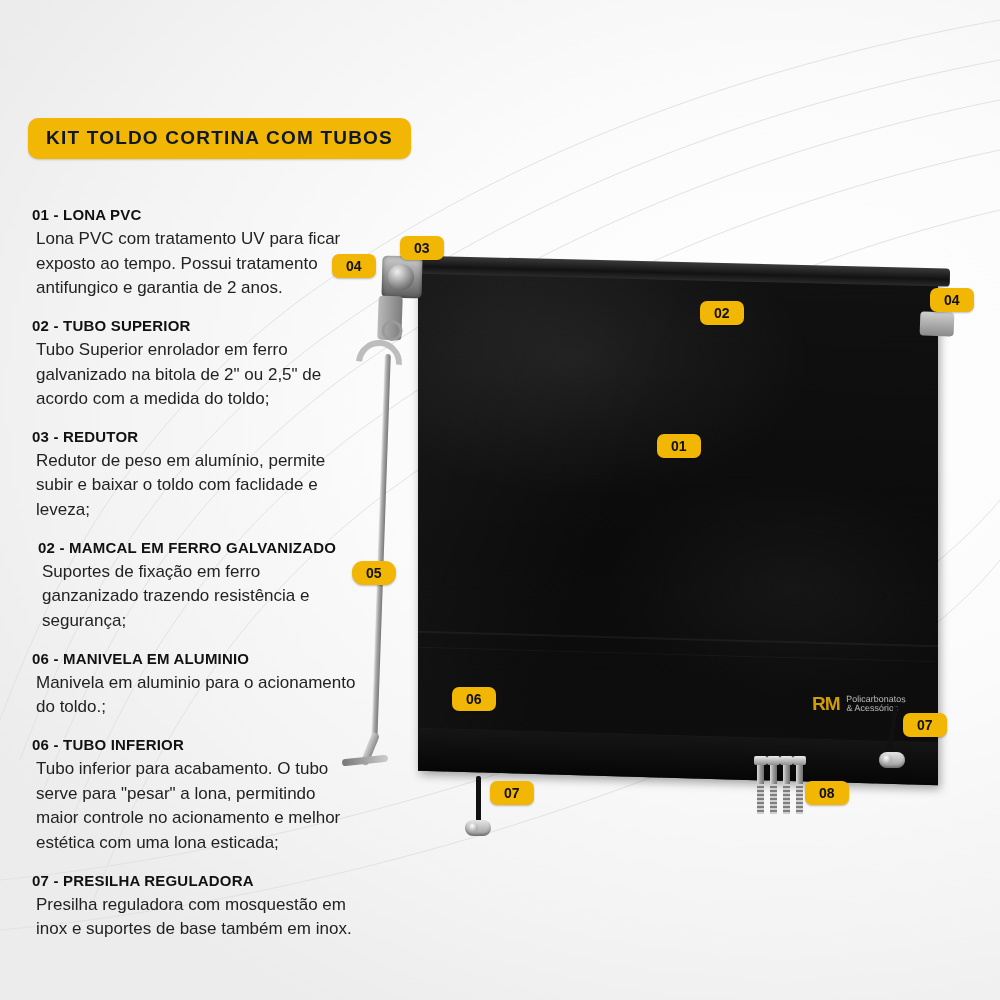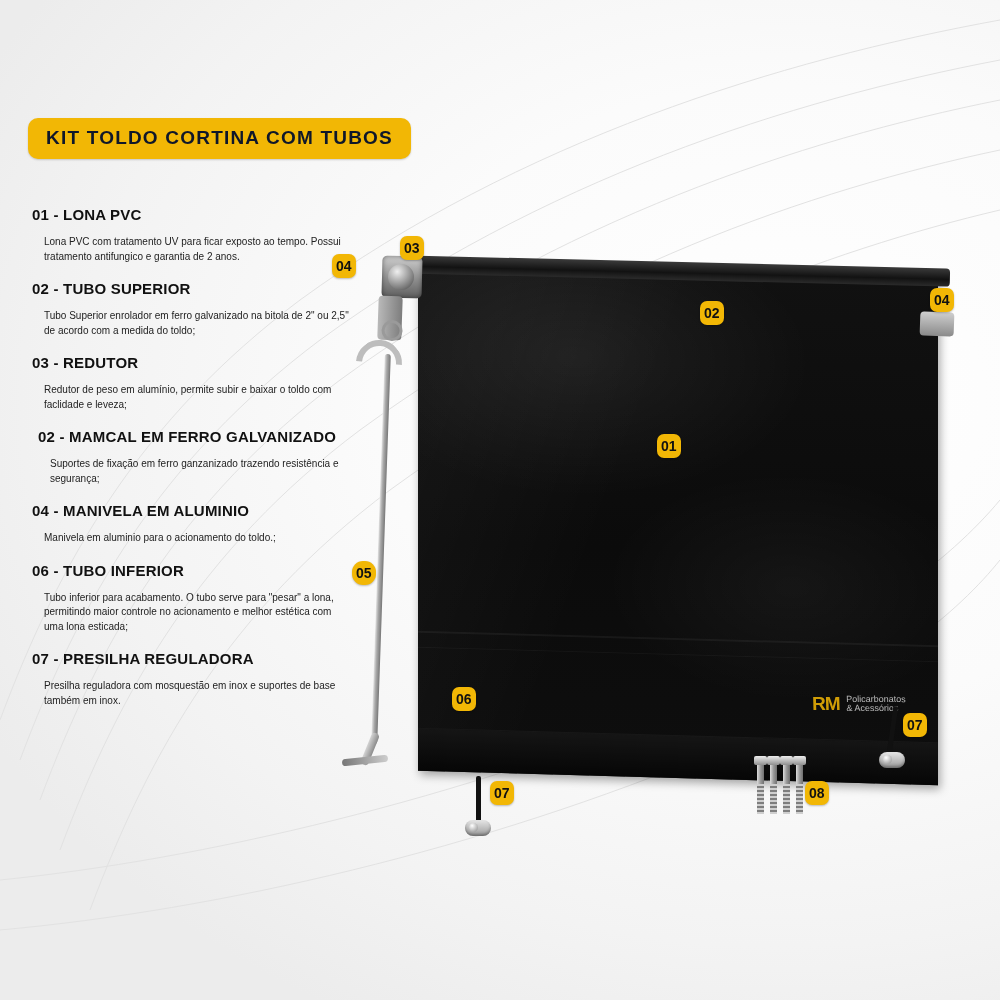--- a/index.html
+++ b/index.html
@@ -37,22 +37,22 @@
   .item{margin-bottom:12px;}
   .item h3{
     margin:16px 0 3px 0;
     font-size:15px;
     font-weight:bold;
     color:#111;
     letter-spacing:.2px;
   }
   .item h3.indent{padding-left:6px;}
   .item p{
-    margin:12px;
-    font-size:10px;
+    margin:4px;
+    font-size:17px;
     line-height:1.45;
     color:#222;
   }
   .item p.indent{padding-left:6px;}
 
   
   .product{position:absolute;left:0;top:0;width:1000px;height:1000px;pointer-events:none;}
 
   .awning{
     position:absolute;
@@ -179,21 +179,21 @@
   }
 
   
   .badge{
     position:absolute;
     background:#f2b705;
     color:#111;
     font-weight:bold;
     font-size:14px;
     border-radius:7px;
-    padding:5px 4px;
+    padding:5px 14px;
     box-shadow:0 1px 2px rgba(0,0,0,.25);
     line-height:1;
   }
 </style>
 </head>
 <body>
 
 <div class="canvas">
 
   <svg class="swoosh" viewBox="0 0 1000 1000" preserveAspectRatio="none">
@@ -226,21 +226,21 @@
       <h3>03 - REDUTOR</h3>
       <p>Redutor de peso em alumínio, permite subir e baixar o toldo com faclidade e leveza;</p>
     </div>
 
     <div class="item">
       <h3 class="indent">02 - MAMCAL  EM FERRO GALVANIZADO</h3>
       <p class="indent">Suportes de fixação em ferro ganzanizado trazendo resistência e segurança;</p>
     </div>
 
     <div class="item">
-      <h3>04 - MANIVELA EM ALUMINIO</h3>
+      <h3>06 - MANIVELA EM ALUMINIO</h3>
       <p>Manivela em aluminio para o acionamento do toldo.;</p>
     </div>
 
     <div class="item">
       <h3>06 - TUBO INFERIOR</h3>
       <p>Tubo inferior para acabamento. O tubo serve para "pesar" a lona, permitindo maior controle no acionamento e melhor estética com uma lona esticada;</p>
     </div>
 
     <div class="item">
       <h3>07 - PRESILHA REGULADORA</h3>

